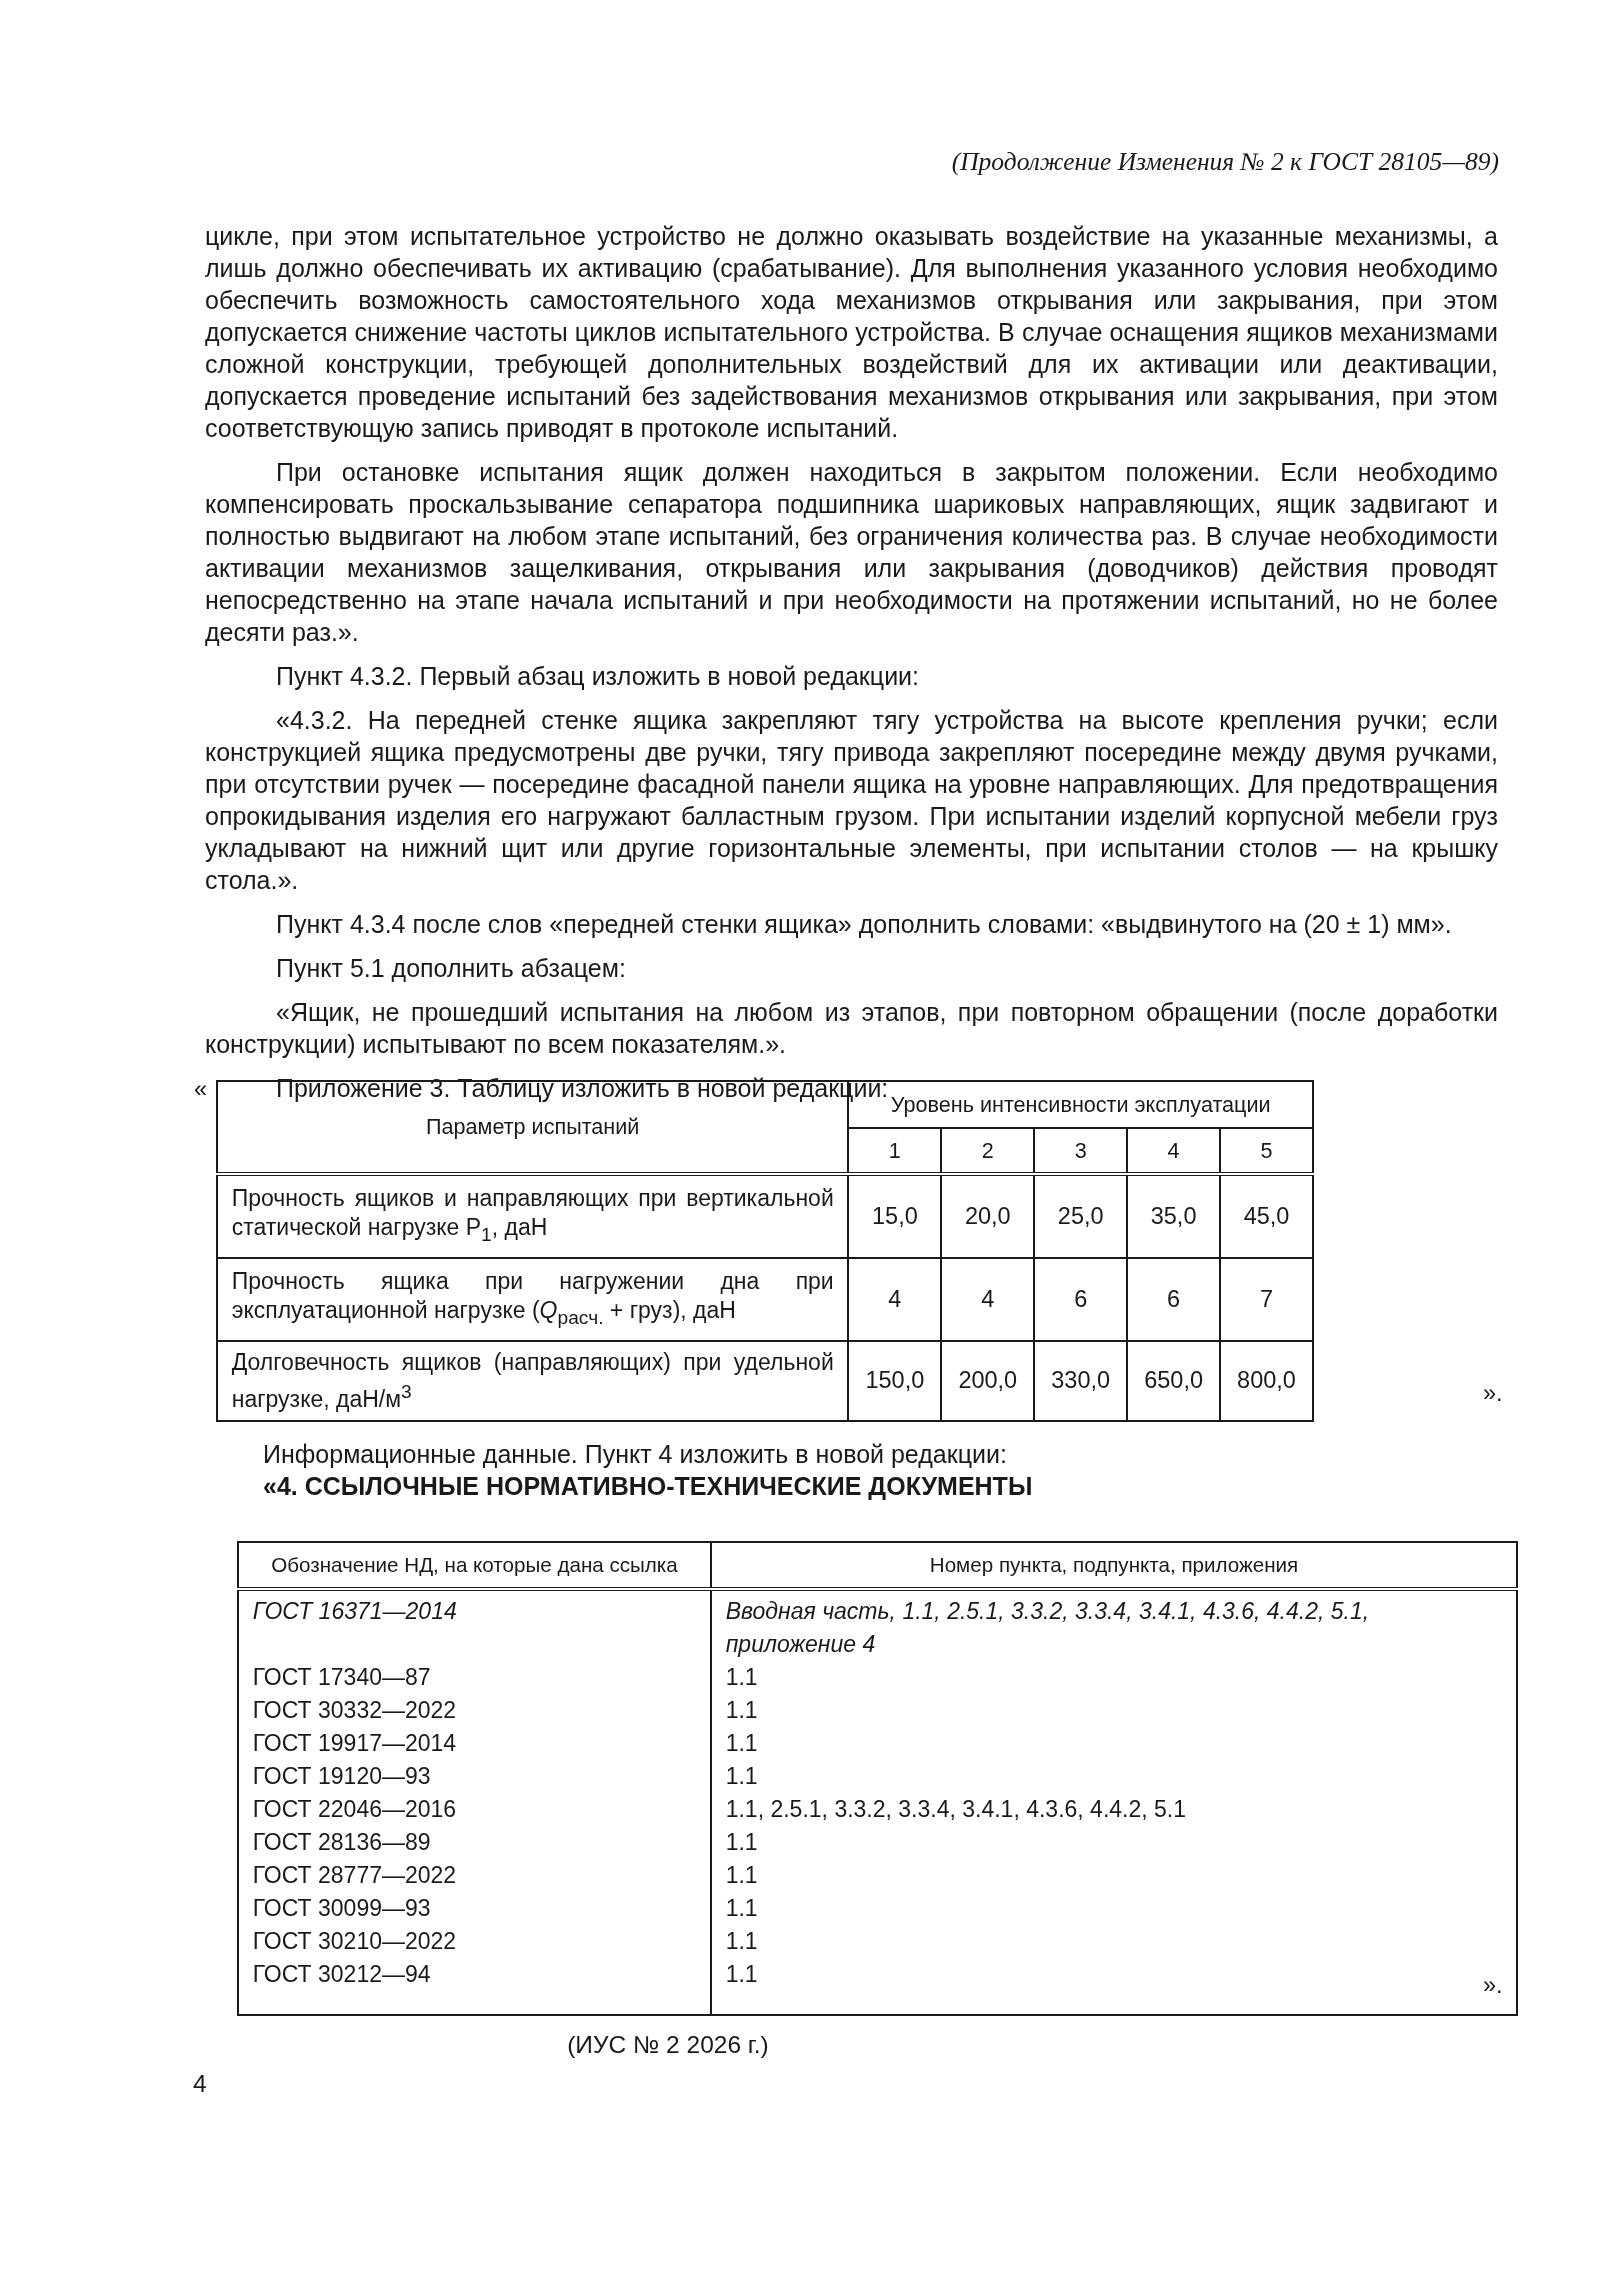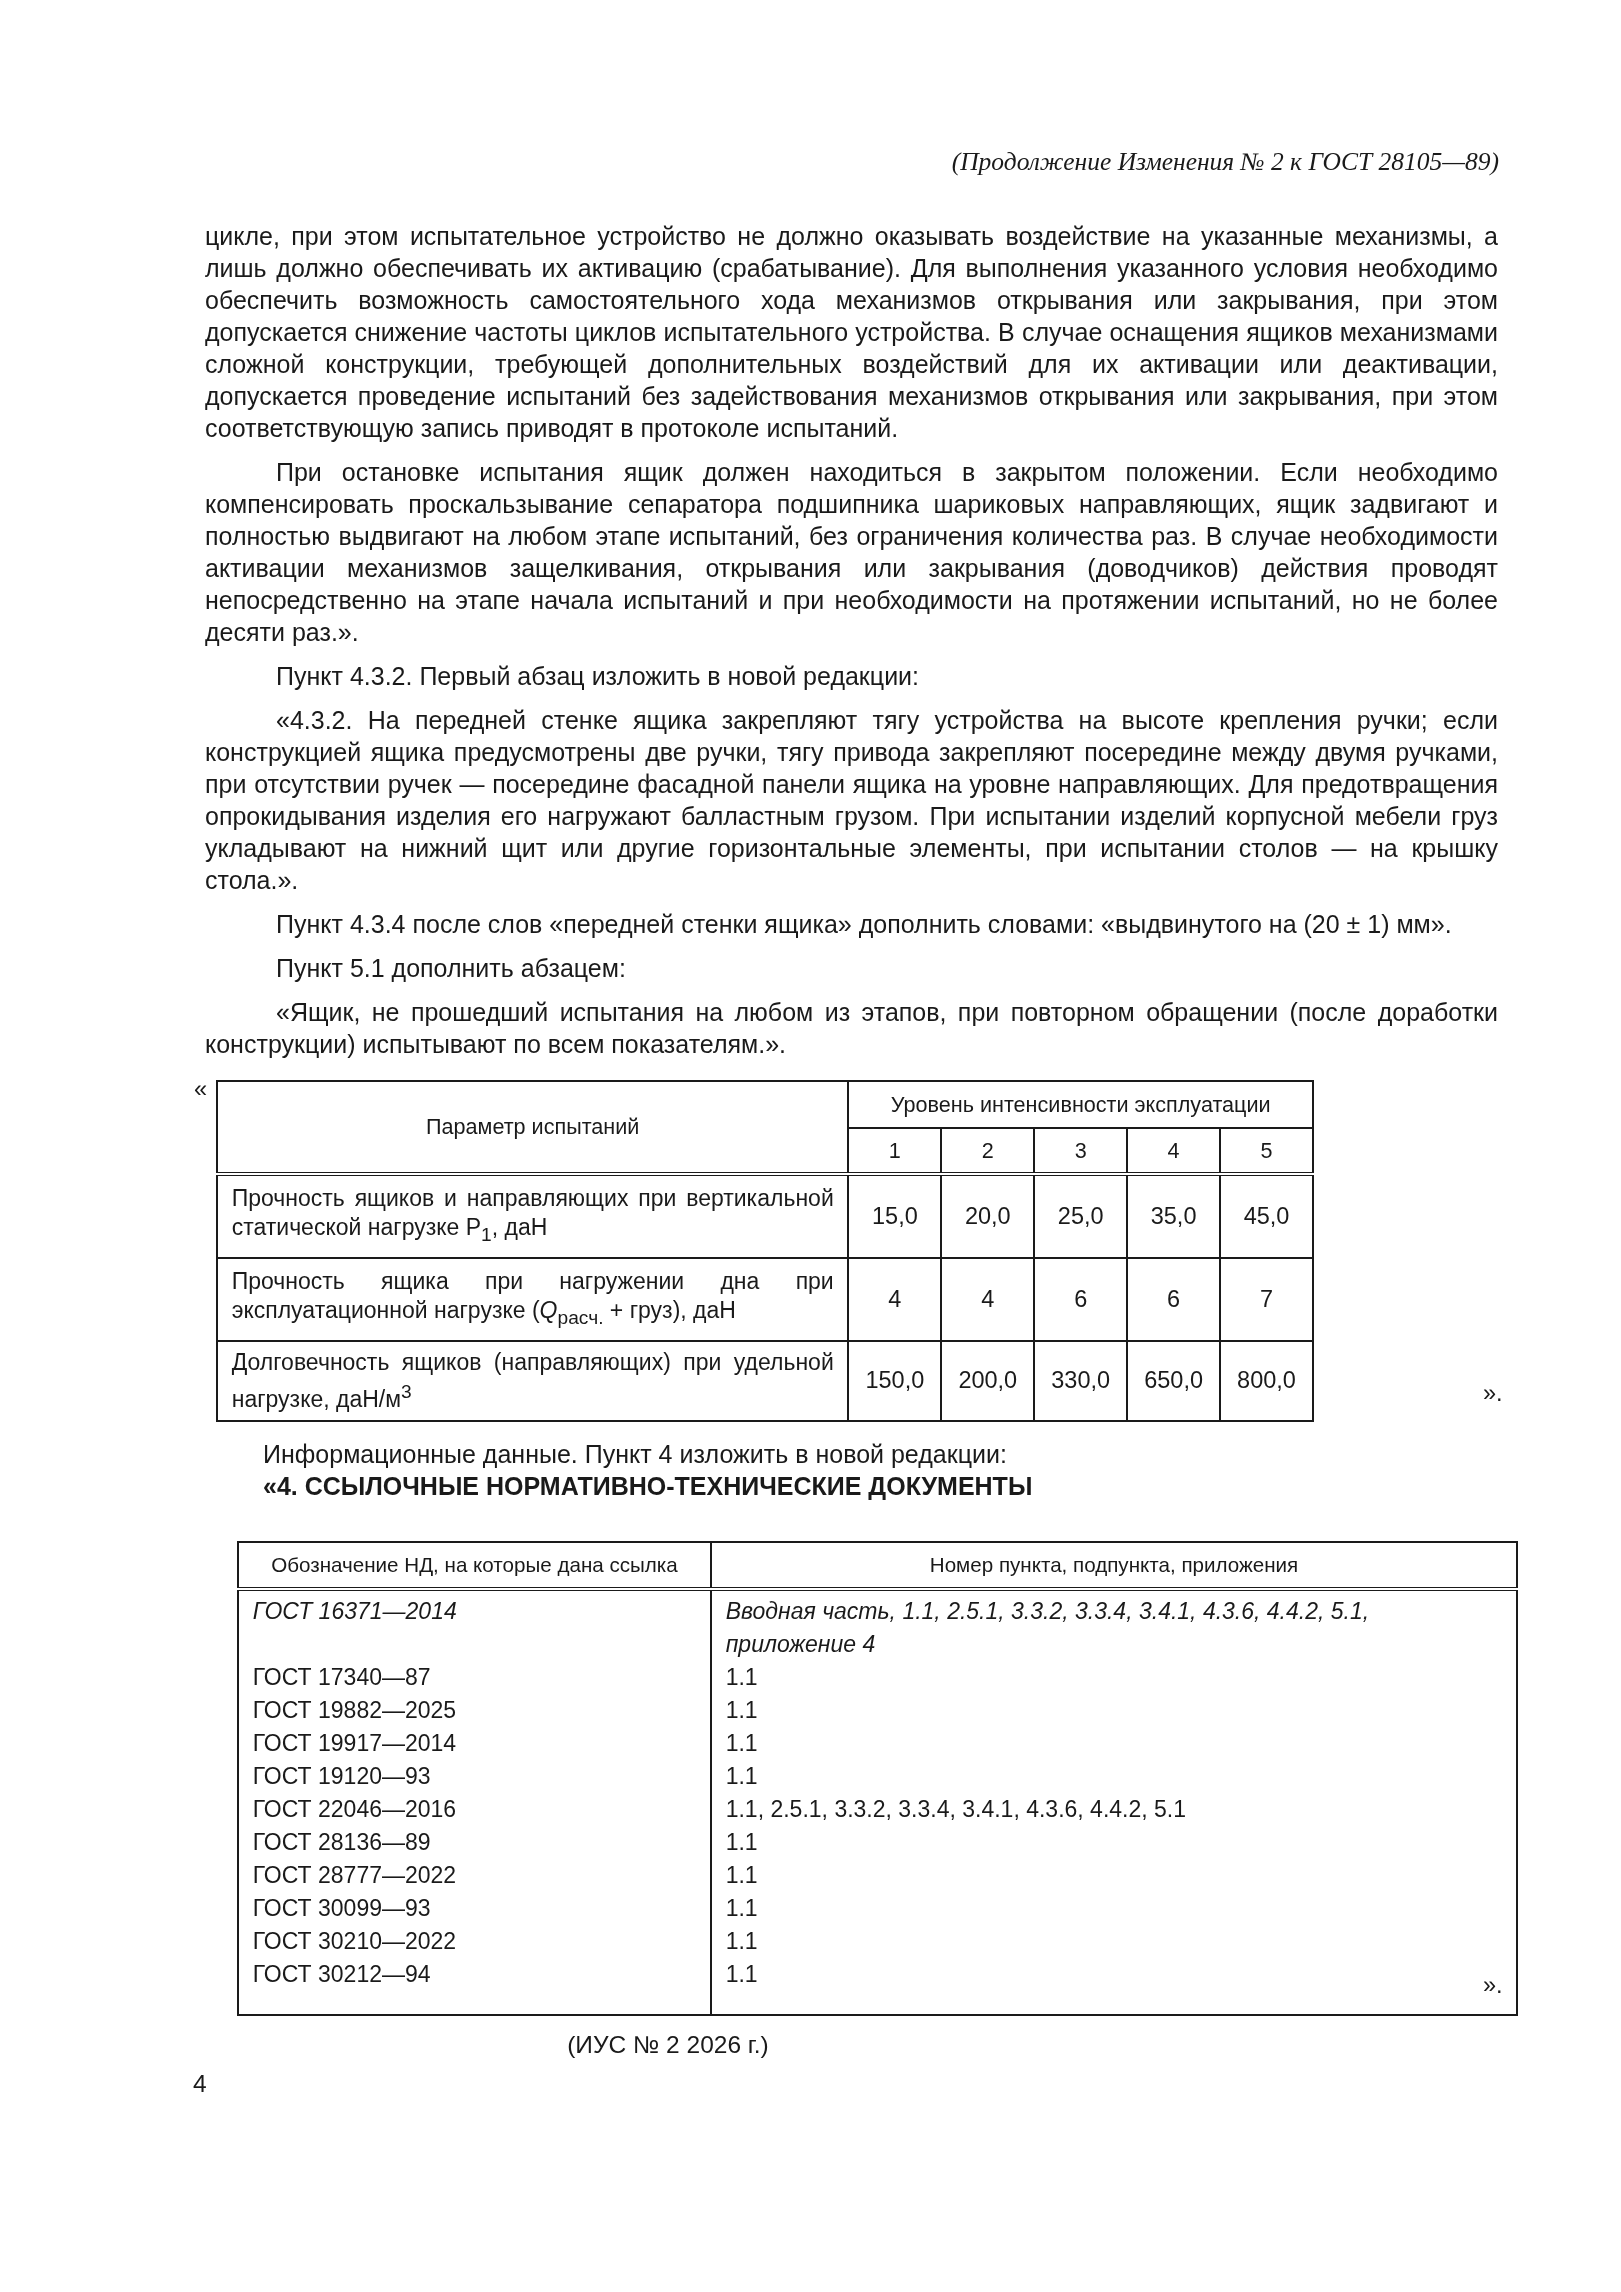--- a/index.html
+++ b/index.html
@@ -47,20 +47,21 @@
 <div class="page-header">(Продолжение Изменения № 2 к ГОСТ 28105—89)</div>
 
 <div class="body-text">
   <p>цикле, при этом испытательное устройство не должно оказывать воздействие на указанные механизмы, а лишь должно обеспечивать их активацию (срабатывание). Для выполнения указанного условия необходимо обеспечить возможность самостоятельного хода механизмов открывания или закрывания, при этом допускается снижение частоты циклов испытательного устройства. В случае оснащения ящиков механизмами сложной конструкции, требующей дополнительных воздействий для их активации или деактивации, допускается проведение испытаний без задействования механизмов открывания или закрывания, при этом соответствующую запись приводят в протоколе испытаний.</p>
   <p class="ind">При остановке испытания ящик должен находиться в закрытом положении. Если необходимо компенсировать проскальзывание сепаратора подшипника шариковых направляющих, ящик задвигают и полностью выдвигают на любом этапе испытаний, без ограничения количества раз. В случае необходимости активации механизмов защелкивания, открывания или закрывания (доводчиков) действия проводят непосредственно на этапе начала испытаний и при необходимости на протяжении испытаний, но не более десяти раз.».</p>
   <p class="ind">Пункт 4.3.2. Первый абзац изложить в новой редакции:</p>
   <p class="ind">«4.3.2. На передней стенке ящика закрепляют тягу устройства на высоте крепления ручки; если конструкцией ящика предусмотрены две ручки, тягу привода закрепляют посередине между двумя ручками, при отсутствии ручек — посередине фасадной панели ящика на уровне направляющих. Для предотвращения опрокидывания изделия его нагружают балластным грузом. При испытании изделий корпусной мебели груз укладывают на нижний щит или другие горизонтальные элементы, при испытании столов — на крышку стола.».</p>
   <p class="ind">Пункт 4.3.4 после слов «передней стенки ящика» дополнить словами: «выдвинутого на (20 ± 1) мм».</p>
   <p class="ind">Пункт 5.1 дополнить абзацем:</p>
   <p class="ind">«Ящик, не прошедший испытания на любом из этапов, при повторном обращении (после доработки конструкции) испытывают по всем показателям.».</p>
+  <p class="ind">Приложение 3. Таблицу изложить в новой редакции:</p>
 </div>
 
 <span class="lq" style="left:194px; top:1076px;">«</span>
 
 <table id="t1">
   <tbody>
       <tr>
     <th class="hdr-param" rowspan="2">Параметр испытаний</th>
     <th class="hdr-level" colspan="5">Уровень интенсивности эксплуатации</th>
   </tr>
@@ -113,21 +114,21 @@
   </tr>
   <tr class="first">
     <td>ГОСТ 16371—2014</td>
     <td>Вводная часть, 1.1, 2.5.1, 3.3.2, 3.3.4, 3.4.1, 4.3.6, 4.4.2, 5.1, приложение 4</td>
   </tr>
   <tr>
     <td>ГОСТ 17340—87</td>
     <td>1.1</td>
   </tr>
   <tr>
-    <td>ГОСТ 19882—2025</td>
+    <td>ГОСТ 30332—2022</td>
     <td>1.1</td>
   </tr>
   <tr>
     <td>ГОСТ 19917—2014</td>
     <td>1.1</td>
   </tr>
   <tr>
     <td>ГОСТ 19120—93</td>
     <td>1.1</td>
   </tr>

